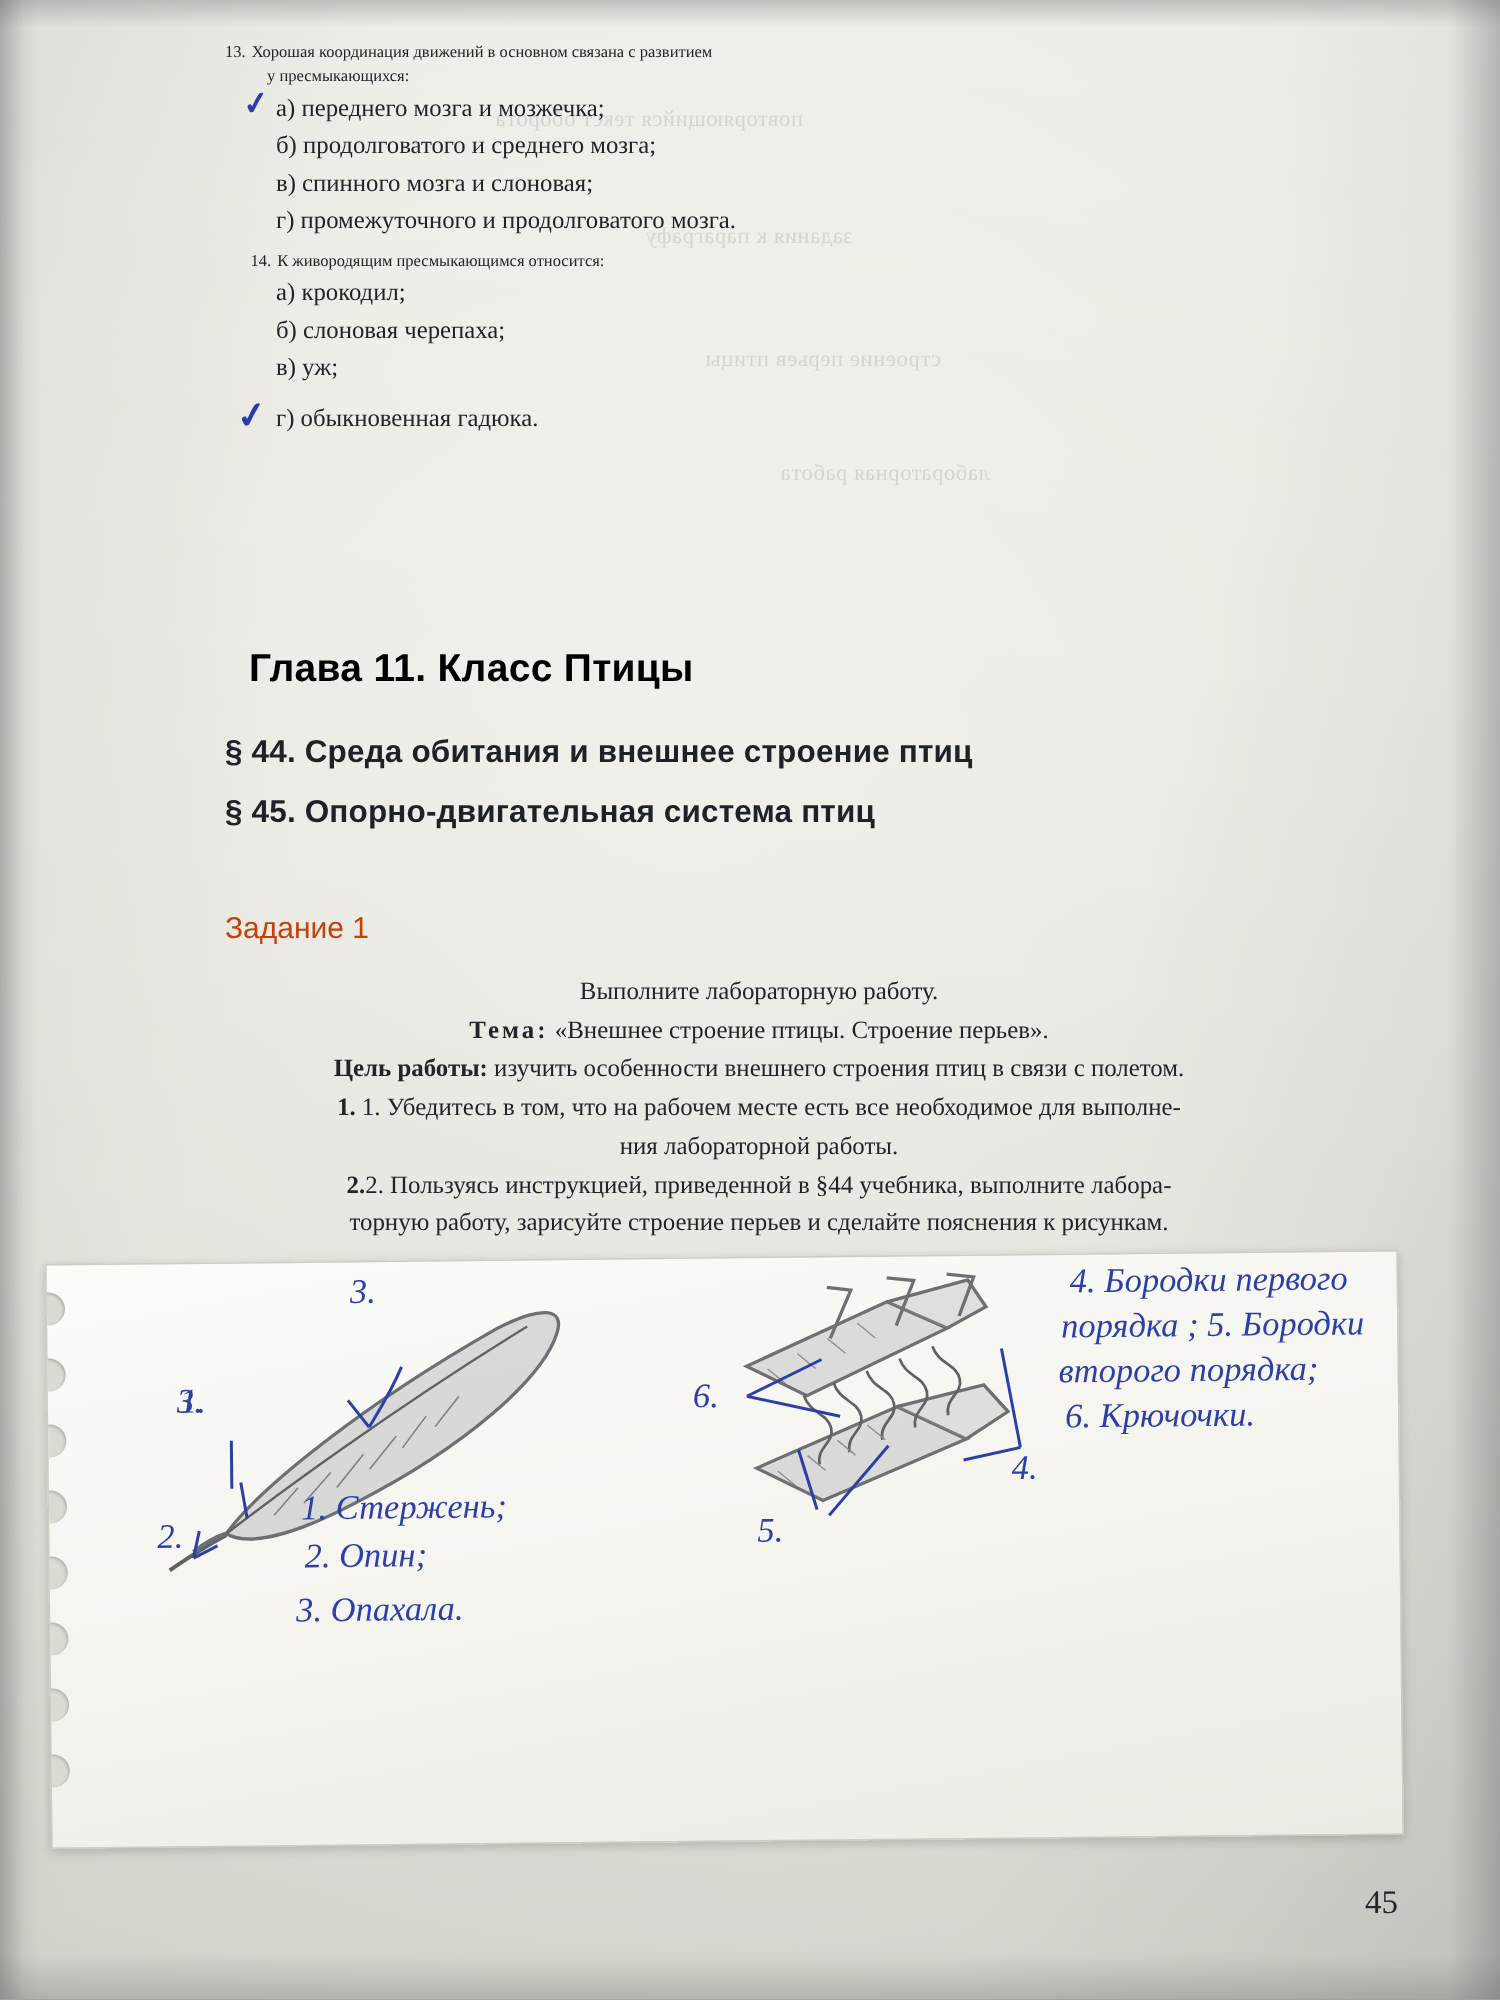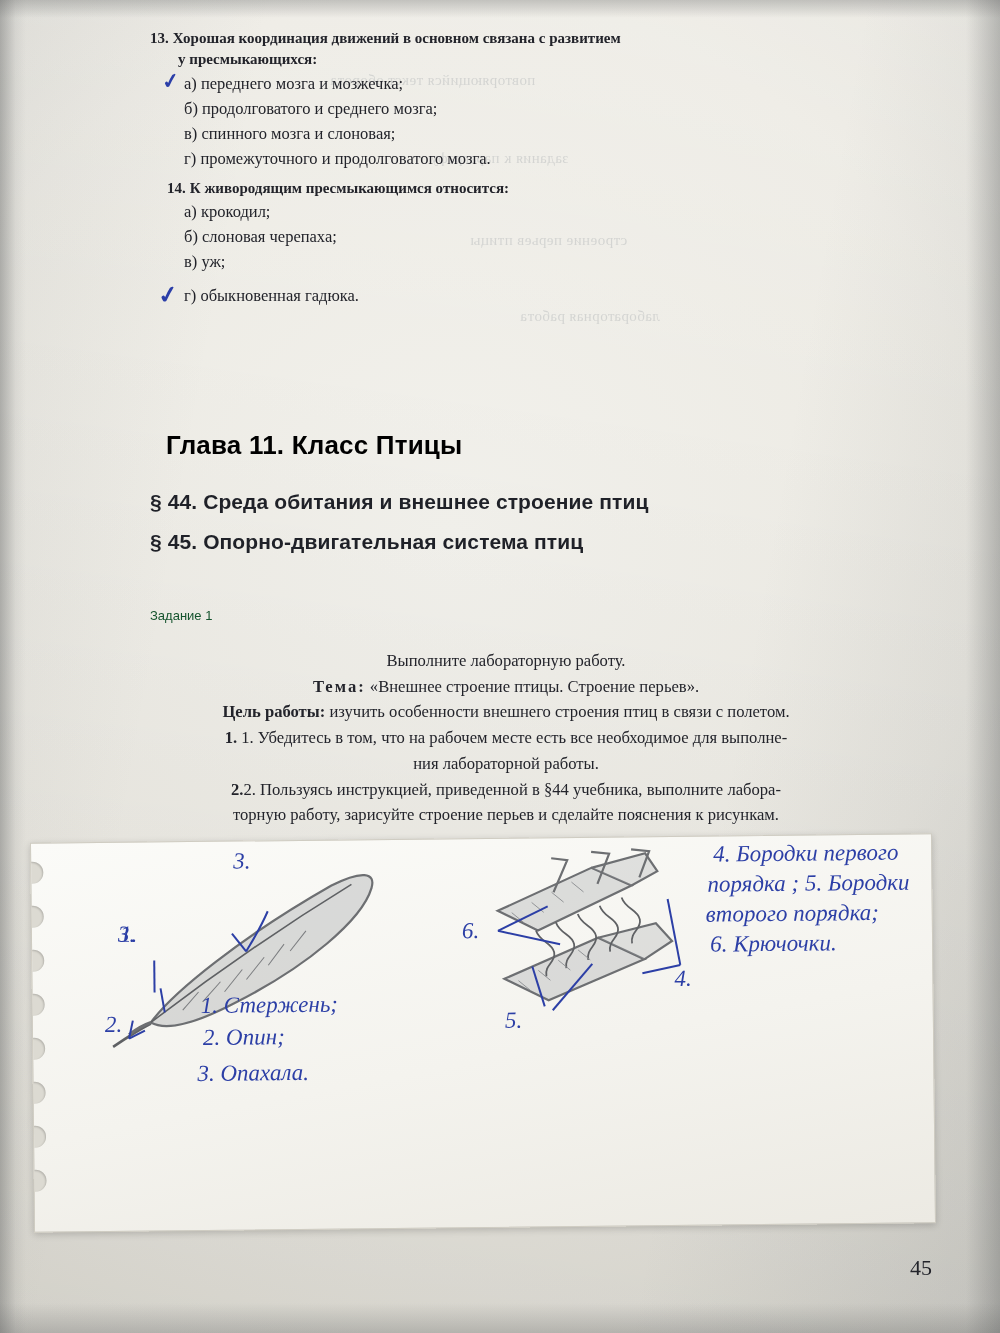--- a/index.html
+++ b/index.html
@@ -68,22 +68,22 @@
 
   .content {
     position: absolute;
     left: 0; top: 0; right: 0; bottom: 0;
     color: #22232a;
   }
 
   
   .q-block { position: absolute; left: 150px; top: 28px; width: 700px; }
   .q-head {
-    font-weight: bold;
-    font-size: 15px;
+    font-weight: normal;
+    font-size: 11px;
     line-height: 1.42;
     text-indent: 0;
   }
   .q-head .num { margin-right: 4px; }
   .q-head .l2 { display: block; padding-left: 28px; }
   .opt {
     font-size: 16.5px;
     line-height: 1.52;
     padding-left: 34px;
     position: relative;
@@ -120,22 +120,22 @@
     color: #1f2128;
     letter-spacing: 0.1px;
   }
   .para-44 { top: 490px; }
   .para-45 { top: 530px; }
 
   .task-title {
     position: absolute;
     left: 150px; top: 608px;
     font-family: "Liberation Sans", sans-serif;
-    font-size: 13px;
-    color: #14532d;
+    font-size: 20px;
+    color: #c2410c;
   }
 
   .body-block {
     position: absolute;
     left: 150px; top: 648px; width: 712px;
     font-size: 16.6px;
     line-height: 1.55;
     color: #23242b;
     text-align: center;
   }

